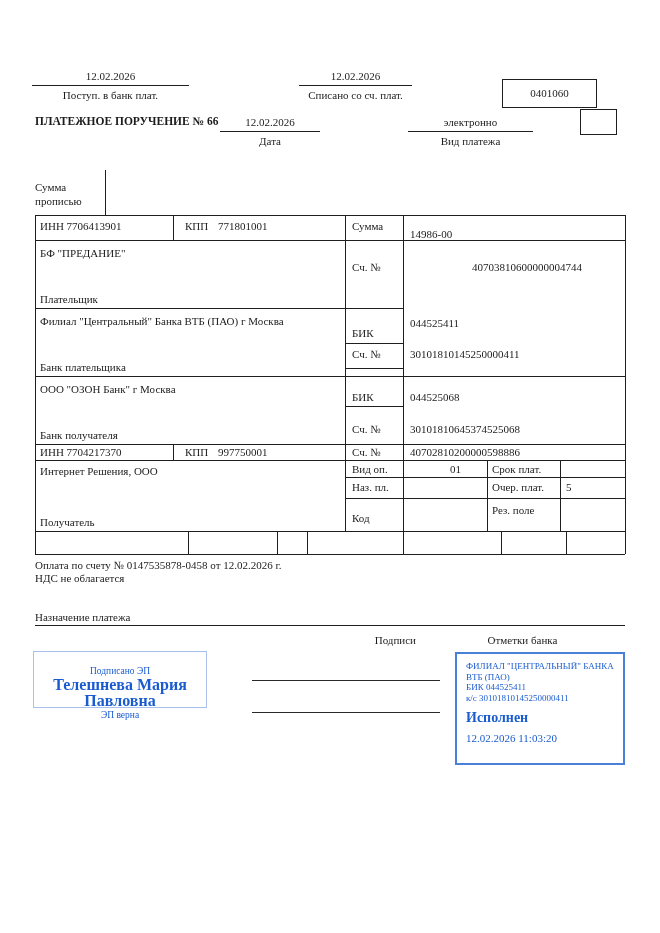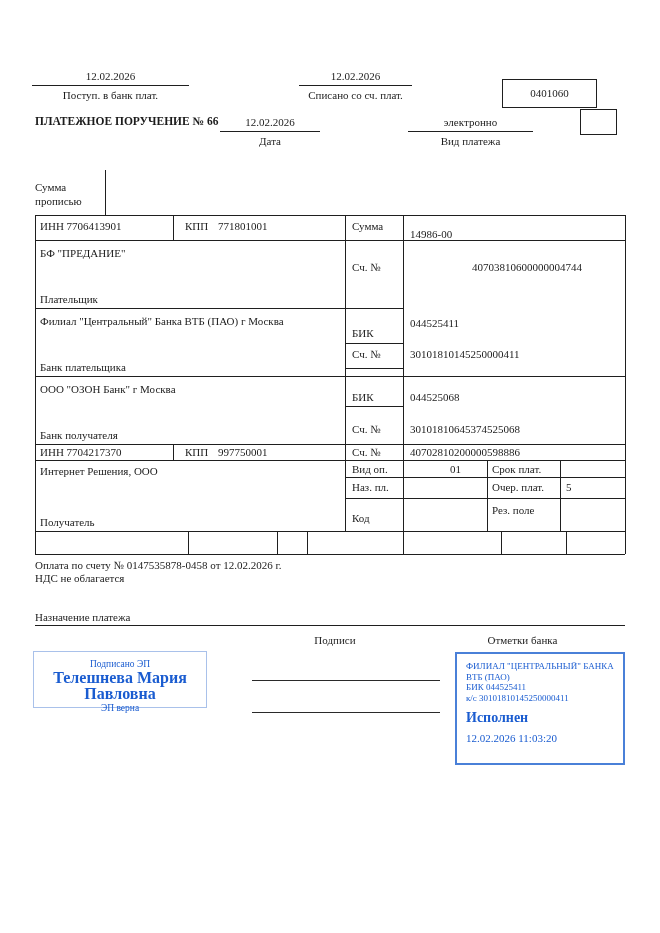--- a/index.html
+++ b/index.html
@@ -11,21 +11,21 @@
   .t{position:absolute;white-space:nowrap;line-height:13px;}
   .c{text-align:center;}
   .b{font-weight:bold;}
   .hl{position:absolute;height:0;border-top:1px solid #1f1f1f;}
   .vl{position:absolute;width:0;border-left:1px solid #1f1f1f;}
   .box{position:absolute;border:1px solid #1f1f1f;box-sizing:border-box;}
   .wrap{white-space:normal;}
   .stamp-left{
     position:absolute;left:33px;top:651px;width:174px;height:57px;
     border:1px solid #a9c1ea;box-sizing:border-box;text-align:center;
-    color:#1a5cd0;padding-top:6px;
+    color:#1a5cd0;padding-top:13px;
   }
   .stamp-left .sm{font-size:9.5px;line-height:12px;}
   .stamp-left .nm{font-size:16px;font-weight:bold;line-height:16px;}
   .stamp-right{
     position:absolute;left:455px;top:652px;width:170px;height:113px;
     border:2px solid #4a80d8;box-sizing:border-box;color:#1a5cd0;
     padding:7px 9px;
   }
   .stamp-right .ln{font-size:9px;line-height:10.5px;white-space:nowrap;}
   .stamp-right .st{font-size:14px;font-weight:bold;margin-top:7px;}
@@ -137,21 +137,21 @@
   <div class="t" style="left:410px;top:512px;"></div>
   <div class="t" style="left:492px;top:504px;">Рез. поле</div>
   <div class="t" style="left:566px;top:504px;"></div>
   <div class="t" style="left:40px;top:516px;">Получатель</div>
 
   <div class="t" style="left:35px;top:559px;">Оплата по счету № 0147535878-0458 от 12.02.2026 г.</div>
   <div class="t" style="left:35px;top:572px;">НДС не облагается</div>
   <div class="t" style="left:35px;top:611px;">Назначение платежа</div>
   <div class="hl" style="left:35px;top:625px;width:590px;"></div>
 
-  <div class="t c" style="left:270px;top:634px;width:130px;">Подписи</div>
+  <div class="t c" style="left:286px;top:634px;width:130px;text-align:right;">Подписи</div>
   <div class="t c" style="left:455px;top:634px;width:135px;">Отметки банка</div>
 
   <div class="stamp-left">
     <div class="sm">Подписано ЭП</div>
     <div class="nm">Телешнева Мария Павловна</div>
     <div class="sm">ЭП верна</div>
   </div>
 
   <div class="sig" style="left:252px;top:680px;width:188px;"></div>
   <div class="sig" style="left:252px;top:712px;width:188px;"></div>

